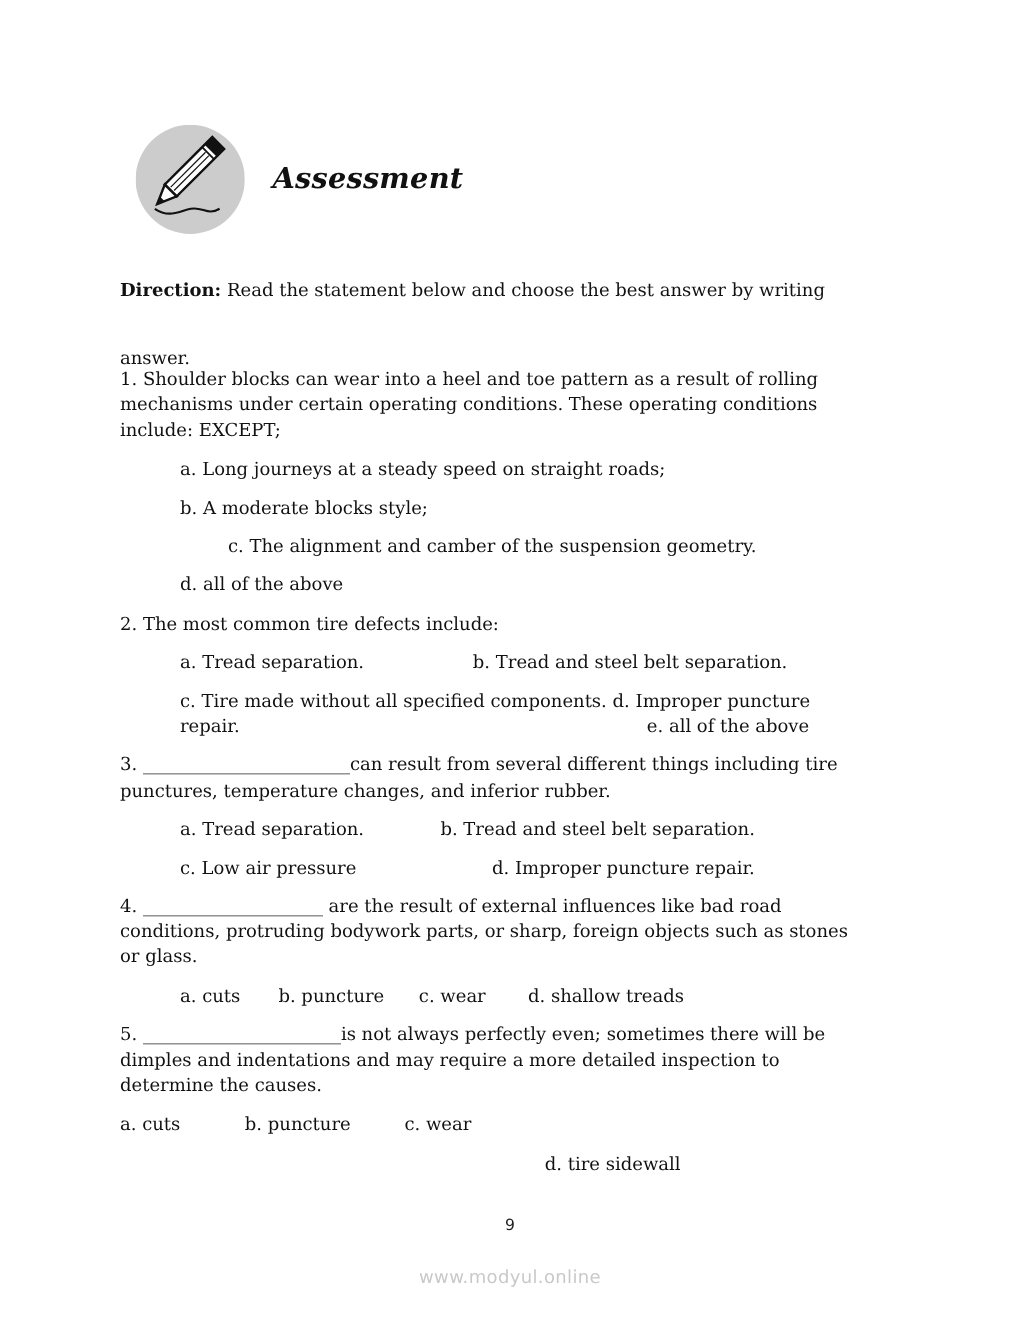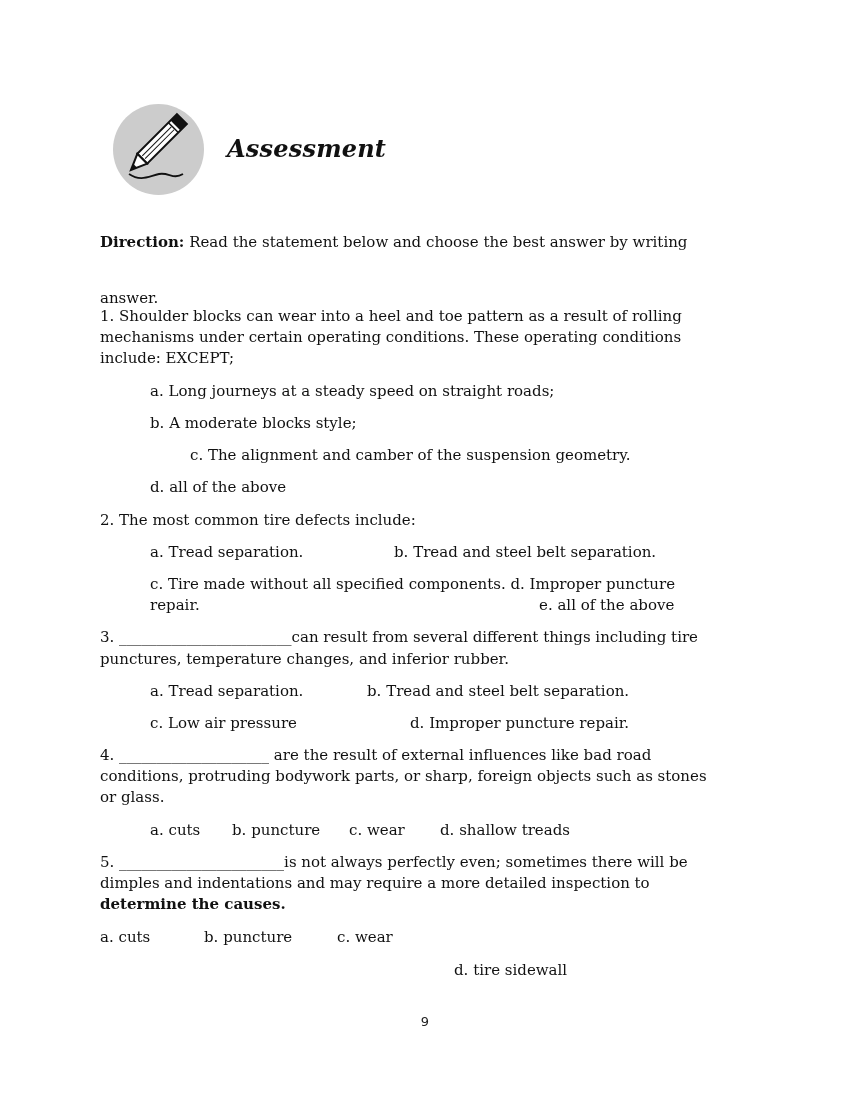--- a/index.html
+++ b/index.html
@@ -76,21 +76,22 @@
     <div class="txt" style="left:100px; top:787px;">or glass.</div>
     <div class="txt" style="left:150px; top:820px;">a. cuts</div>
     <div class="txt" style="left:232px; top:820px;">b. puncture</div>
     <div class="txt" style="left:349px; top:820px;">c. wear</div>
     <div class="txt" style="left:440px; top:820px;">d.  shallow treads</div>
   </div>
 
   <div>
     <div class="txt" style="left:100px; top:852px;">5. ______________________is not always perfectly even; sometimes there will be</div>
     <div class="txt" style="left:100px; top:873px;">dimples and indentations and may require a more detailed inspection to</div>
-    <div class="txt" style="left:100px; top:894px;font-weight:bold;">determine the causes.</div>
+    <div class="txt" style="left:100px; top:894px;">determine the causes.</div>
     <div class="txt" style="left:100px; top:927px;">a. cuts</div>
     <div class="txt" style="left:204px; top:927px;">b. puncture</div>
     <div class="txt" style="left:337px; top:927px;">c. wear</div>
     <div class="txt" style="left:454px; top:960px;">d.  tire sidewall</div>
   </div>
 
   <div class="footer-num">9</div>
+  <div class="watermark">www.modyul.online</div>
 </div>
 
 </body></html>

